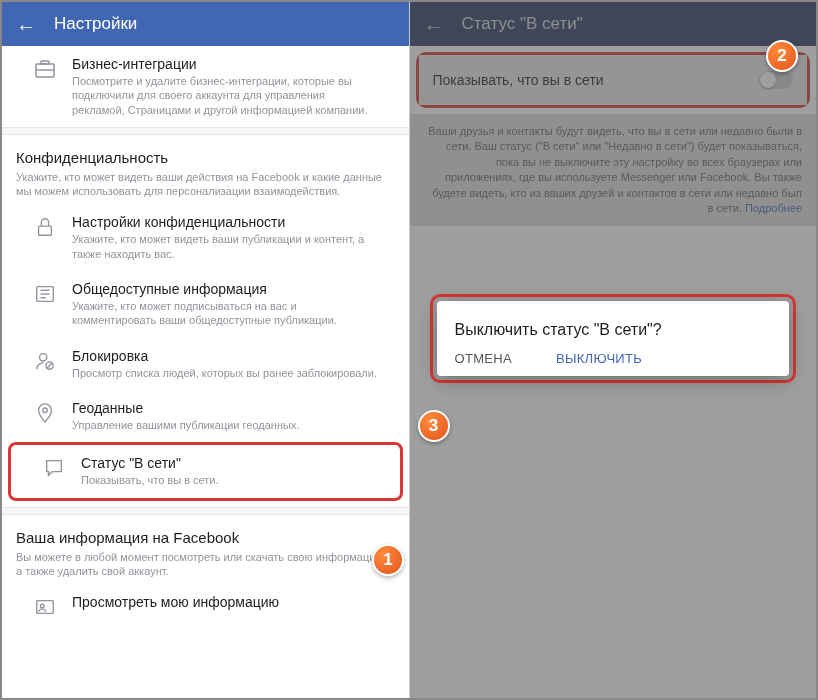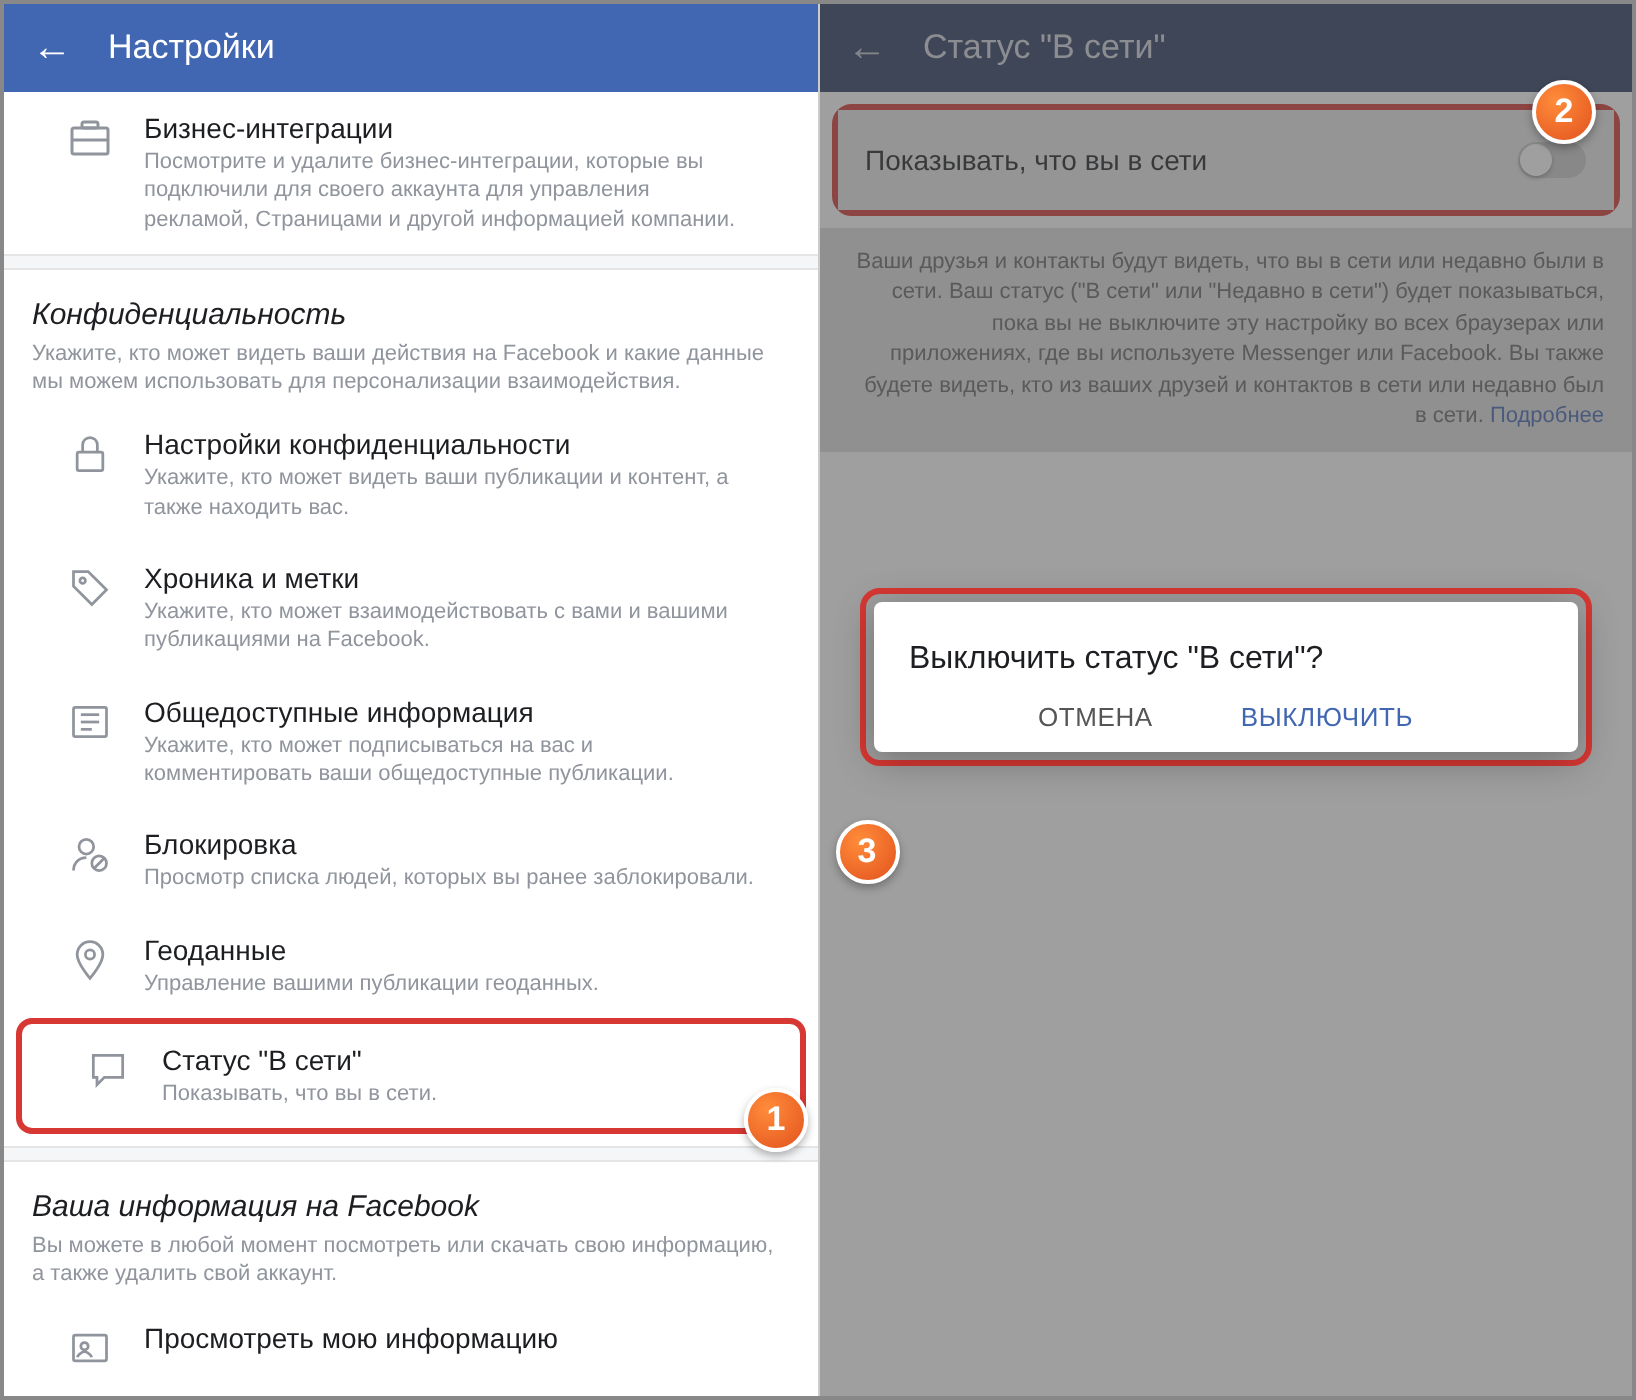--- a/index.html
+++ b/index.html
@@ -10,35 +10,35 @@
 .phone-right { background: #fff; }
 .header { background: #4267B2; color: #fff; height: 44px; display: flex; align-items: center; padding: 0 14px; font-size: 17px; }
 .header-dark { background: #2a3a5f; }
 .back-arrow { margin-right: 18px; font-size: 20px; }
 .list-item { display: flex; padding: 10px 30px; align-items: flex-start; border-bottom: none; }
 .list-icon { width: 26px; height: 26px; margin-right: 14px; flex-shrink: 0; display: flex; align-items: center; justify-content: center; color: #90949c; }
 .list-content { flex: 1; }
 .list-title { font-size: 14px; color: #1c1e21; margin-bottom: 2px; }
 .list-desc { font-size: 11px; color: #90949c; line-height: 1.3; }
 .section-header { padding: 14px 14px 6px; }
-.section-title { font-size: 15px; color: #1c1e21; margin-bottom: 4px; font-weight: 400; font-style: italic; }
+.section-title { font-size: 15px; color: #1c1e21; margin-bottom: 4px; font-weight: 400; }
 .section-desc { font-size: 11px; color: #90949c; line-height: 1.3; }
 .divider-thick { height: 8px; background: #f5f6f7; border-top: 1px solid #e5e5e5; border-bottom: 1px solid #e5e5e5; }
 .highlight-red { border: 3px solid #d73833; border-radius: 8px; margin: 0 6px; }
 .highlight-red .list-item { border: none; }
 .toggle-row { background: #fff; padding: 16px 14px; display: flex; align-items: center; justify-content: space-between; font-size: 14px; color: #1c1e21; }
 .toggle { width: 34px; height: 18px; background: #ccc; border-radius: 9px; position: relative; }
 .toggle::after { content: ''; position: absolute; width: 16px; height: 16px; background: #fff; border-radius: 50%; top: 1px; left: 1px; box-shadow: 0 1px 2px rgba(0,0,0,0.3); }
 .info-text { padding: 10px 14px; font-size: 11px; color: #888; line-height: 1.4; }
 .info-text .link { color: #4267B2; }
 .overlay { position: absolute; inset: 0; background: rgba(80,80,80,0.55); }
 .dialog { position: absolute; left: 28px; right: 28px; top: 300px; background: #fff; border-radius: 4px; padding: 20px 18px 10px; box-shadow: 0 4px 20px rgba(0,0,0,0.3); }
 .dialog-title { font-size: 16px; color: #1c1e21; margin-bottom: 12px; }
 .dialog-body { font-size: 13px; color: #888; line-height: 1.4; margin-bottom: 18px; }
-.dialog-actions { display: flex; justify-content: center; gap: 24px; }
+.dialog-actions { display: flex; justify-content: flex-start; gap: 24px; }
 .dialog-btn { font-size: 13px; font-weight: 500; color: #555; background: none; border: none; cursor: pointer; letter-spacing: 0.3px; }
 .dialog-btn.primary { color: #4267B2; padding-left: 20px; }
 .badge { position: absolute; width: 32px; height: 32px; border-radius: 50%; background: radial-gradient(circle at 35% 30%, #ff8c3a, #e2521e); color: #fff; display: flex; align-items: center; justify-content: center; font-size: 17px; font-weight: bold; border: 2px solid #fff; box-shadow: 0 2px 4px rgba(0,0,0,0.3); z-index: 10; }
 .dialog-wrap { position: absolute; left: 20px; right: 20px; top: 292px; border: 3px solid #d73833; border-radius: 10px; padding: 4px; }
 .toggle-wrap { border: 3px solid #d73833; border-radius: 10px; margin: 6px; text-align: right; }
 svg { display: block; }
 </style>
 </head>
 <body>
 
@@ -77,32 +77,20 @@
             <rect x="5" y="11" width="14" height="10" rx="1"></rect>
             <path d="M8 11V7a4 4 0 0 1 8 0v4"></path>
           </svg>
       </div>
       <div class="list-content">
         <div class="list-title">Настройки конфиденциальности</div>
         <div class="list-desc">Укажите, кто может видеть ваши публикации и контент, а также находить вас.</div>
       </div>
     </div>
 
-    <div class="list-item">
-      <div class="list-icon">
-        <svg width="22" height="22" viewBox="0 0 24 24" fill="none" stroke="#90949c" stroke-width="1.5">
-            <path d="M3 3h8l10 10-8 8L3 11V3z"></path>
-            <circle cx="8" cy="8" r="1.5"></circle>
-          </svg>
-      </div>
-      <div class="list-content">
-        <div class="list-title">Хроника и метки</div>
-        <div class="list-desc">Укажите, кто может взаимодействовать с вами и вашими публикациями на Facebook.</div>
-      </div>
-    </div>
 
     <div class="list-item">
       <div class="list-icon">
         <svg width="22" height="22" viewBox="0 0 24 24" fill="none" stroke="#90949c" stroke-width="1.5">
             <rect x="3" y="4" width="18" height="16" rx="1"></rect>
             <line x1="7" y1="8" x2="17" y2="8"></line>
             <line x1="7" y1="12" x2="17" y2="12"></line>
             <line x1="7" y1="16" x2="13" y2="16"></line>
           </svg>
       </div>

